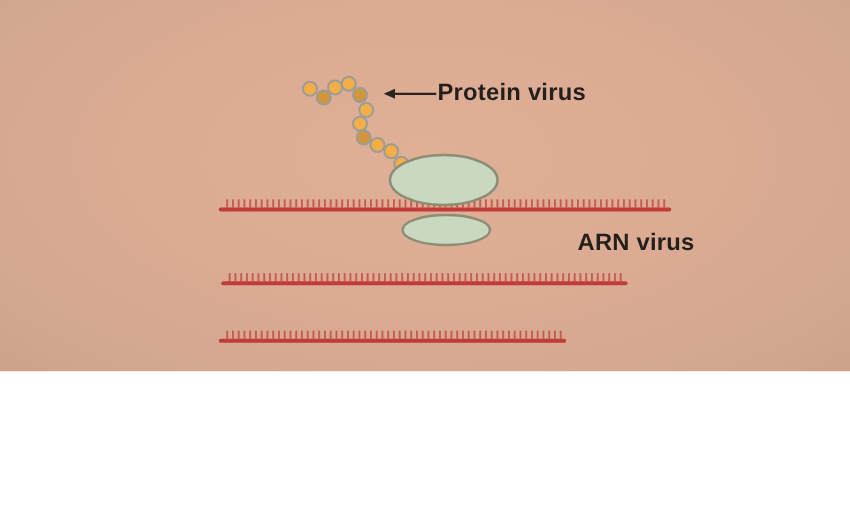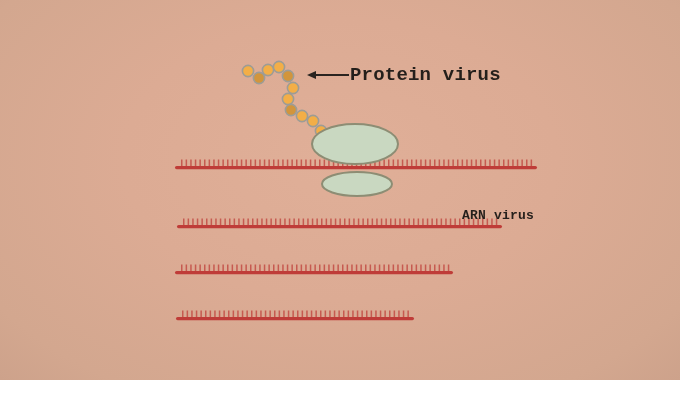--- a/index.html
+++ b/index.html
@@ -3,24 +3,23 @@
 <meta charset="utf-8">
 <style>
   html, body {
     margin: 0;
     padding: 0;
     font-family: "Liberation Sans", sans-serif;
   }
   .canvas {
     position: relative;
     width: 680px;
-    height: 380px;
+    height: 297px;
     overflow: hidden;
     background: radial-gradient(ellipse at 50% 42%, #e0af98 0%, #dcab94 45%, #d3a78f 85%, #cda28b 100%);
-    font-family: Liberation Mono, monospace;
   }
   .diagram-svg {
     position: absolute;
     left: 0;
     top: 0;
     width: 680px;
     height: 408px;
     display: block;
   }
   .label {
@@ -323,14 +322,14 @@
         <ellipse cx="357" cy="184" rx="35" ry="12" fill="#c9d8c1" stroke="#8d8d74" stroke-width="2"></ellipse>
       </g>
       <g>
         <line x1="349" y1="75" x2="314" y2="75" stroke="#2a2420" stroke-width="1.8"></line>
         <polygon points="307,75 316,71 316,79" fill="#2a2420"></polygon>
       </g>
     </svg>
 
   <div class="label" id="label-protein" style="color: rgb(36, 31, 27); font-size: 19px; left: 350px; top: 64px;">Protein virus</div>
 
-  <div class="label" id="label-rna" style="color: rgb(36, 31, 27); font-size: 13px; left: 462px; top: 184px; margin-top: 24px;">ARN virus</div>
+  <div class="label" id="label-rna" style="color: rgb(36, 31, 27); font-size: 19px; left: 462px; top: 184px;">ARN virus</div>
 </div>
 
 </body></html>

